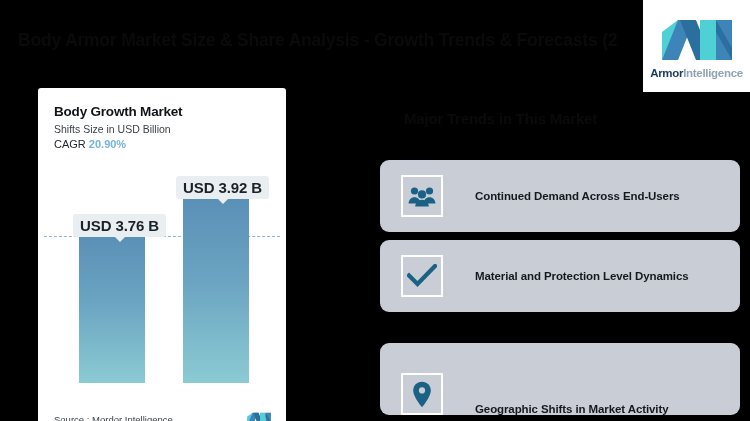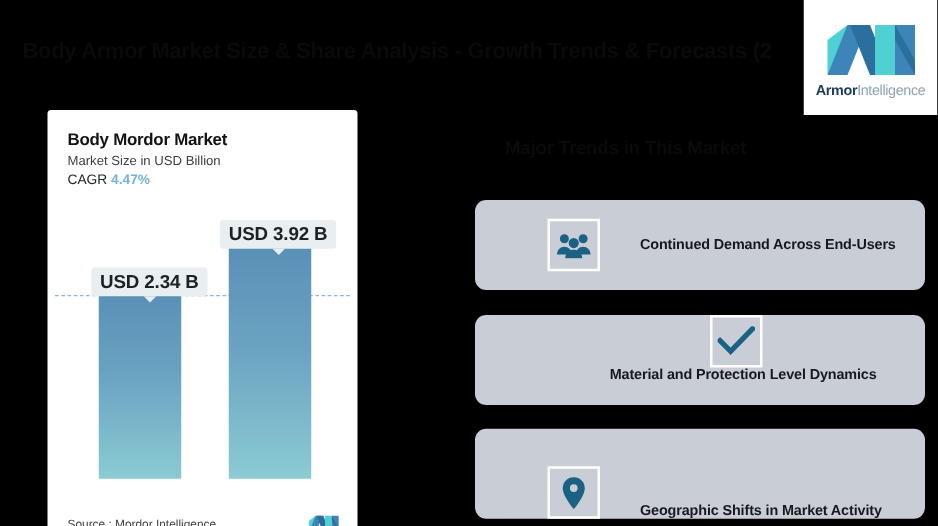--- a/index.html
+++ b/index.html
@@ -41,21 +41,21 @@
     padding-top: 4px;
   }
   .brand-mark { width: 74px; height: 44px; display: block; }
   .brand-word {
     margin-top: 5px;
     font-size: 11.5px;
     letter-spacing: -0.3px;
     white-space: nowrap;
   }
   .brand-word .w1 { color: #1b3a5c; font-weight: 700; }
-  .brand-word .w2 { color: #8fa3b5; font-weight: 400; }
+  .brand-word .w2 { color: #8fa3b5; font-weight: 700; }
 
   
   .chart-card {
     position: absolute;
     left: 38px; top: 88px;
     width: 248px; height: 340px;
     background: #ffffff;
     border-radius: 3px;
     overflow: hidden;
   }
@@ -135,24 +135,23 @@
     white-space: nowrap;
   }
   .trend-card {
     position: absolute;
     left: 380px;
     width: 360px; height: 72px;
     background: #c9ced6;
     border-radius: 9px;
     display: flex;
     align-items: center;
-    padding-left: 37px;
   }
   .tc-1 { top: 160px; }
-  .tc-2 { top: 252px; flex-direction: column; }
+  .tc-2 { top: 240px; }
   .tc-3 { top: 343px; align-items: flex-end; }
 
   .icon-box {
     width: 42px; height: 42px;
     margin-left: 21px;
     border: 2px solid #ffffff;
     display: flex; align-items: center; justify-content: center;
     flex: 0 0 auto;
   }
   .icon-box svg { display: block; }
@@ -179,34 +178,34 @@
       <polygon points="40,42 40,2 56,2 56,42" fill="#4fd0d4"></polygon>
       <polygon points="56,2 72,2 72,42 56,42" fill="#3d84b8"></polygon>
       <polygon points="56,2 72,30 72,42 56,14" fill="#2b6f9e"></polygon>
     </svg>
     <div class="brand-word">
       <span class="w1">Armor</span><span class="w2">Intelligence</span>
     </div>
   </div>
 
   <div class="chart-card">
-    <div class="chart-title">Body Mordor Market</div>
-    <div class="chart-subtitle">Market Size in USD Billion</div>
+    <div class="chart-title">Body Growth Market</div>
+    <div class="chart-subtitle">Shifts Size in USD Billion</div>
     <div class="chart-cagr">
       <span>CAGR</span>
-      <span class="val">4.47%</span>
+      <span class="val">20.90%</span>
     </div>
 
     <div class="plot">
       <div class="dash-line"></div>
 
       <div class="bar bar-1"></div>
       <div class="bar bar-2"></div>
 
-      <div class="val-chip chip-1">USD 2.34 B</div>
+      <div class="val-chip chip-1">USD 3.76 B</div>
       <div class="val-chip chip-2">USD 3.92 B</div>
 
     </div>
 
     <div class="source-row">
       <div class="source-text">
         <span>Source :</span>
         <span>Mordor Intelligence</span>
       </div>
       <svg class="source-mark" viewBox="0 0 74 44">

